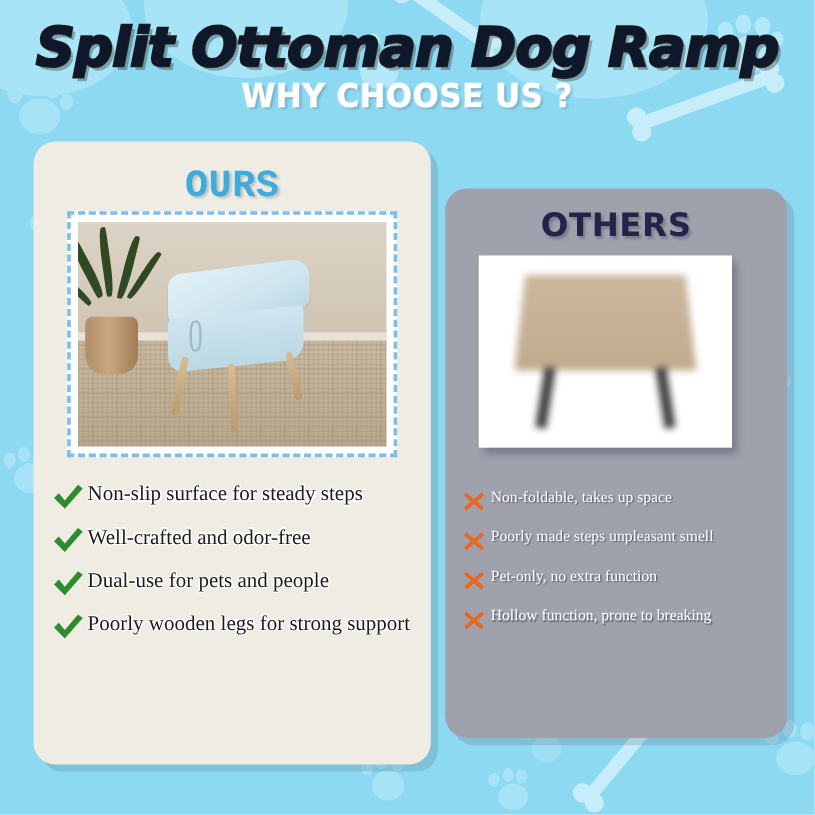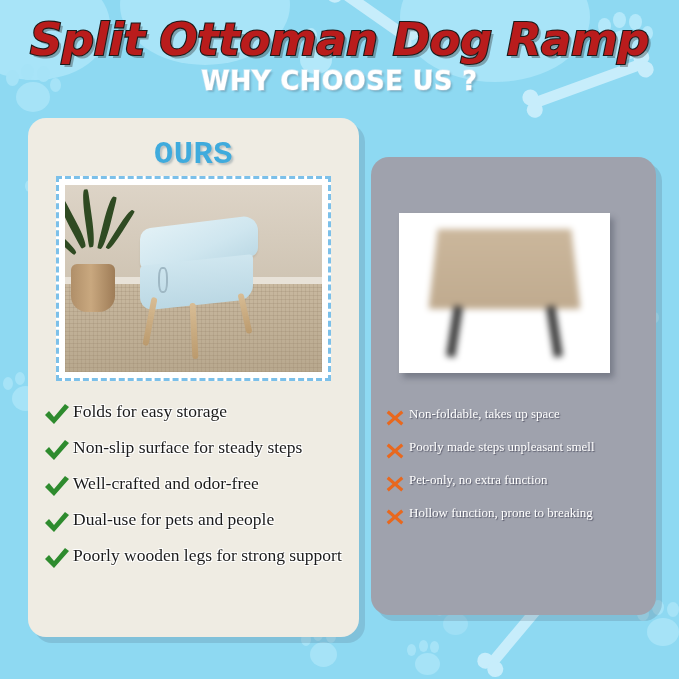--- a/index.html
+++ b/index.html
@@ -65,21 +65,21 @@
     left: 0;
     width: 679px;
     text-align: center;
     z-index: 5;
   }
   .main-title {
     font-family: "DejaVu Sans", sans-serif;
     font-size: 45px;
     font-weight: bold;
     font-style: italic;
-    color: #b91c1c;
+    color: #0f172a;
     letter-spacing: -0.5px;
     margin-top: 16px;
     line-height: 1.05;
     -webkit-text-stroke: 2.2px #1a1a1a;
     paint-order: stroke fill;
     text-shadow: 3px 3px 0 rgba(40,40,40,0.35);
   }
   .sub-title {
     font-family: "DejaVu Sans", sans-serif;
     font-size: 27px;
@@ -414,20 +414,21 @@
       <div class="pad" style="left:13px;top:0px;width:9px;height:12px;"></div>
     </div>
   </div>
 
   <div class="header">
     <div class="main-title">Split Ottoman Dog Ramp</div>
     <div class="sub-title">WHY CHOOSE US ?</div>
   </div>
 
   <div class="panel panel-others">
+    <div class="panel-heading-others">OTHERS</div>
 
     <div class="photo-frame-others">
       <div class="photo-others">
         <div class="po-top"></div>
         <div class="po-leg" style="left:24%;height:32%;transform:rotate(9deg);"></div>
         <div class="po-leg" style="right:24%;height:32%;transform:rotate(-9deg);"></div>
       </div>
     </div>
 
     <div class="list-others">
@@ -482,42 +483,36 @@
         <div class="ph-leg" style="left:49%;top:63%;height:30%;transform:rotate(-3deg);"></div>
         <div class="ph-leg" style="left:69%;top:58%;height:22%;transform:rotate(-13deg);"></div>
       </div>
     </div>
 
     <div class="list-ours">
       <div class="li-ours">
         <svg class="ico-check" viewBox="0 0 26 24">
           <path d="M1 12 L5 8 L10 14 L21 1 L25 4 L10 21 Z" fill="#2e8b2e"></path>
         </svg>
-        <span class="txt-ours">Folds for easy storage</span>
+        <span class="txt-ours">Non-slip surface for steady steps</span>
       </div>
       <div class="li-ours">
         <svg class="ico-check" viewBox="0 0 26 24">
           <path d="M1 12 L5 8 L10 14 L21 1 L25 4 L10 21 Z" fill="#2e8b2e"></path>
         </svg>
-        <span class="txt-ours">Non-slip surface for steady steps</span>
+        <span class="txt-ours">Well-crafted and odor-free</span>
       </div>
       <div class="li-ours">
         <svg class="ico-check" viewBox="0 0 26 24">
           <path d="M1 12 L5 8 L10 14 L21 1 L25 4 L10 21 Z" fill="#2e8b2e"></path>
         </svg>
-        <span class="txt-ours">Well-crafted and odor-free</span>
+        <span class="txt-ours">Dual-use for pets and people</span>
       </div>
       <div class="li-ours">
         <svg class="ico-check" viewBox="0 0 26 24">
           <path d="M1 12 L5 8 L10 14 L21 1 L25 4 L10 21 Z" fill="#2e8b2e"></path>
         </svg>
-        <span class="txt-ours">Dual-use for pets and people</span>
-      </div>
-      <div class="li-ours">
-        <svg class="ico-check" viewBox="0 0 26 24">
-          <path d="M1 12 L5 8 L10 14 L21 1 L25 4 L10 21 Z" fill="#2e8b2e"></path>
-        </svg>
         <span class="txt-ours">Poorly wooden legs for strong support</span>
       </div>
     </div>
   </div>
 
 </div>
 
 </body></html>

